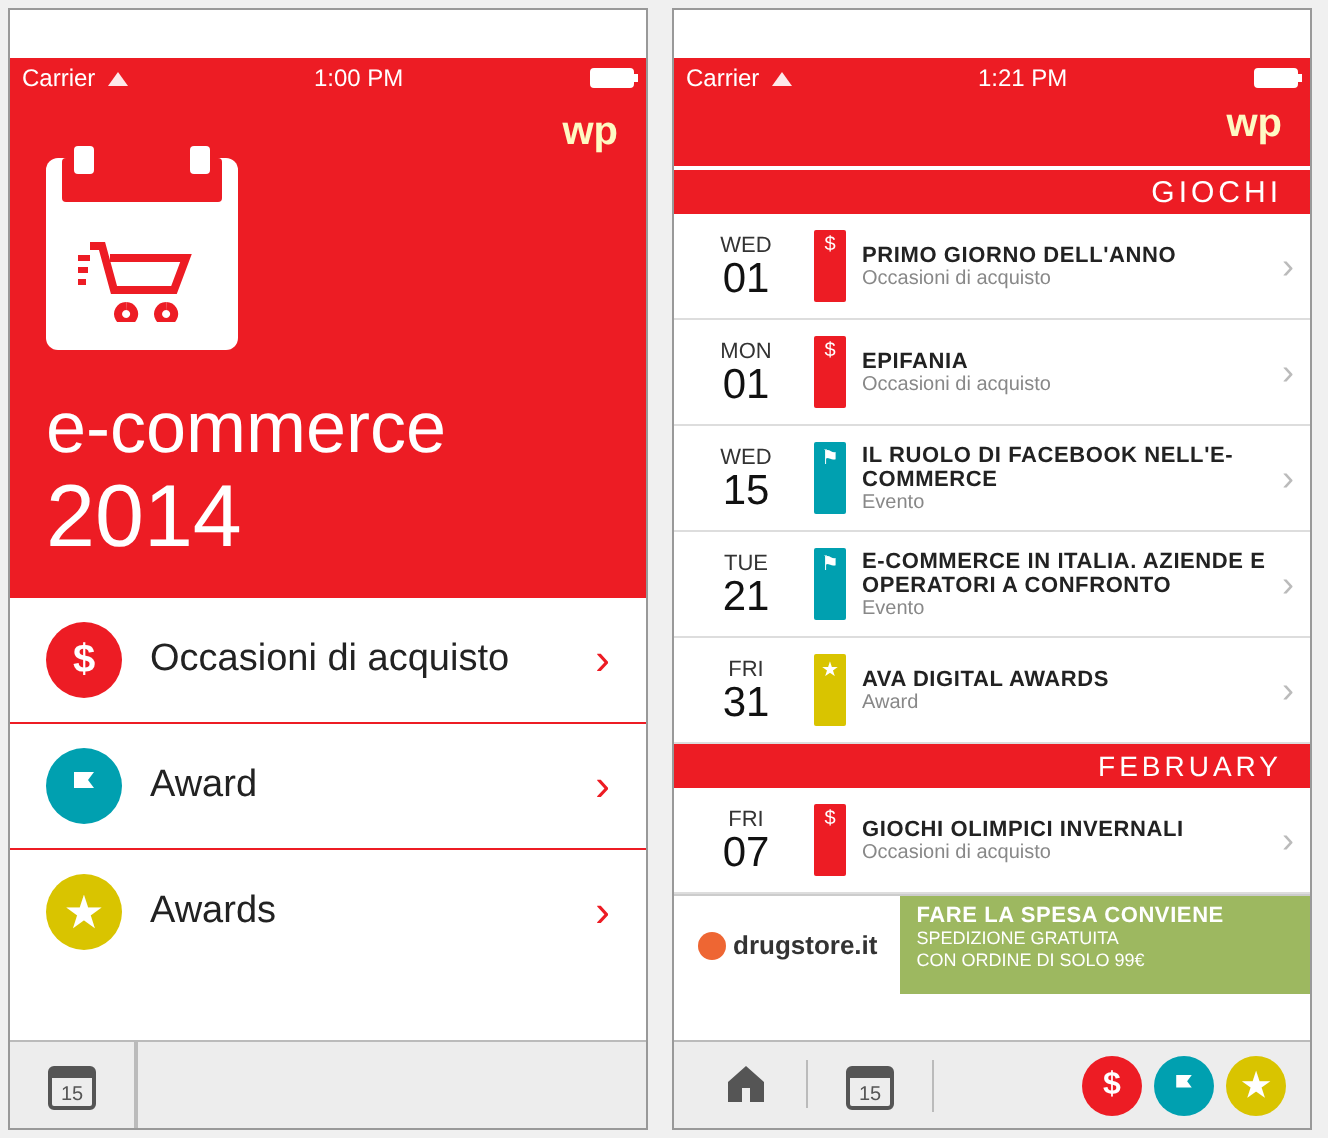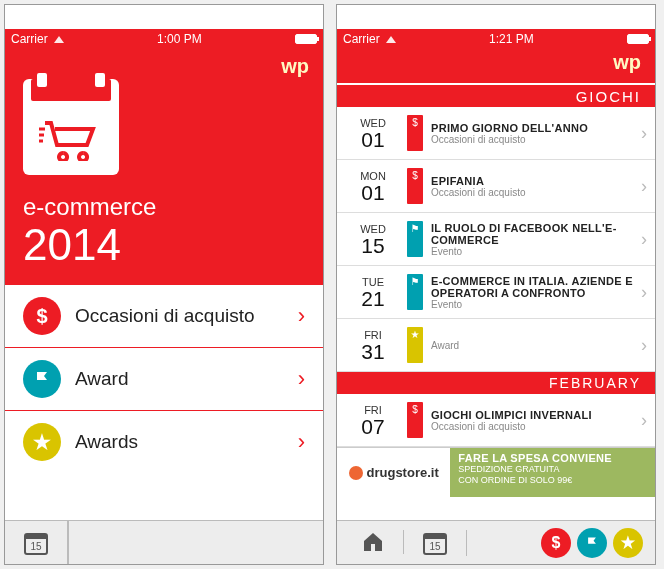--- a/index.html
+++ b/index.html
@@ -59,21 +59,21 @@
   content:'';position:absolute;top:-6px;width:10px;height:14px;background:#fff;border-radius:2px;
 }
 .cal-icon-wrap::before{left:14px;} .cal-icon-wrap::after{right:14px;}
 .cal-header{height:22px;background:#ed1c24;margin:8px 8px 0;border-radius:2px;}
 .cart{
   position:absolute;left:16px;top:38px;width:64px;height:44px;
 }
 .cart svg{width:100%;height:100%;fill:#ed1c24;}
 .hero-text{margin-top:18px;font-weight:300;}
 .hero-line1{font-size:30px;letter-spacing:0px;}
-.hero-line2{font-size:24px;}
+.hero-line2{font-size:36px;}
 .hero-line3{font-size:44px;line-height:1.1;}
 
 .cat-list{}
 .cat-row{
   display:flex;align-items:center;gap:14px;
   padding:12px 18px;
   border-bottom:1px solid #ed1c24;
 }
 .cat-row:last-child{border-bottom:none;}
 .cat-circle{
@@ -264,20 +264,21 @@
       </div>
       <div class="evt-chev">›</div>
     </div>
     <div class="evt-row">
       <div class="evt-date">
         <div class="evt-dow">FRI</div>
         <div class="evt-day">31</div>
       </div>
       <div class="evt-flag flag-yellow">★</div>
       <div class="evt-body">
+        <div class="evt-title">AVA DIGITAL AWARDS</div>
         <div class="evt-sub">Award</div>
       </div>
       <div class="evt-chev">›</div>
     </div>
   </div>
 
   <div class="month-sep">FEBRUARY</div>
 
   <div class="events">
     <div class="evt-row">

